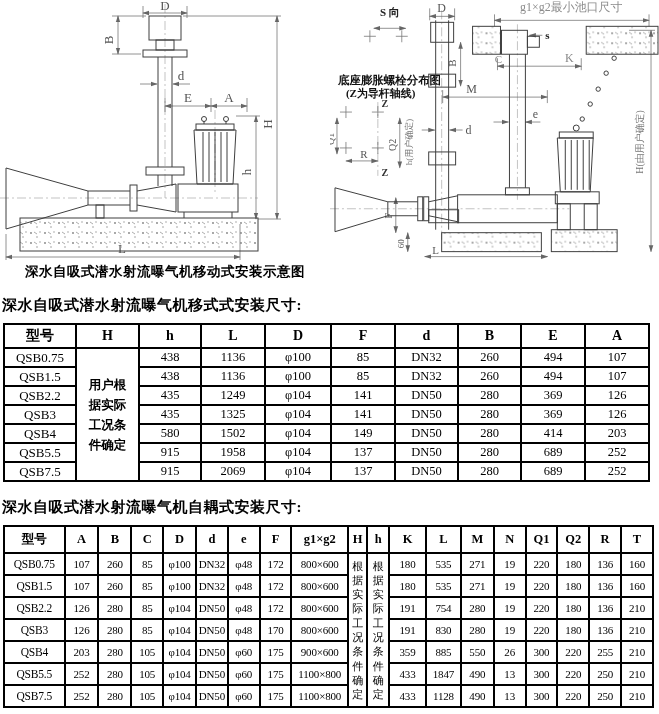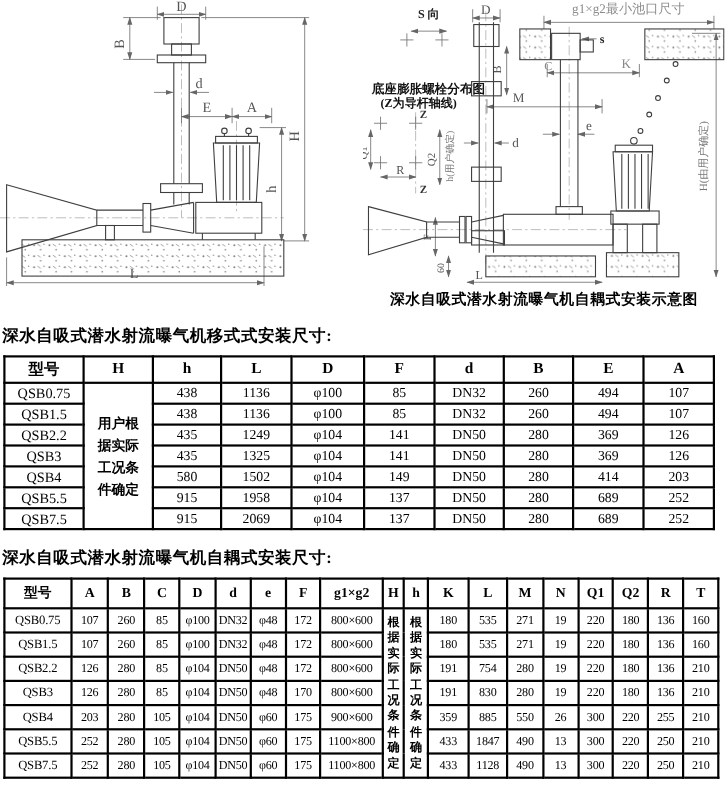--- a/index.html
+++ b/index.html
@@ -35,21 +35,21 @@
   .t1 td:first-child{font-size:13px;}
   .t2{width:651px;}
   .t2 th{height:25px;font-size:12.5px;font-weight:bold;}
   .t2 td{height:20px;font-size:11px;letter-spacing:-0.2px;}
   .t2 td:first-child{font-size:11.5px;}
   .merge-cell{
     font-size:13px;font-weight:bold;line-height:1.6;
     padding:15px 7px !important;word-break:break-all;
   }
   .vert-cell{
-    font-size:11px;font-weight:bold;line-height:1.3;
+    font-size:11px;font-weight:normal;line-height:1.3;
     padding:0 1px !important;word-break:break-all;letter-spacing:0;
   }
   .g1g2-cell{font-size:10px;}
 </style>
 </head>
 <body>
 
 <div class="diagrams">
 
   <div class="diagram left">
@@ -117,20 +117,21 @@
         <rect x="178" y="184" width="60" height="28"></rect>
         <path d="M184 212 V218 M232 212 V218"></path>
         <path d="M6 168 L88 191 V205 L6 229 Z"></path>
         <path d="M88 191 H130 M88 205 H130"></path>
         <rect x="130" y="185" width="7" height="26"></rect>
         <path d="M137 191 L176 184 M137 205 L176 212 M176 184 V212"></path>
         <rect x="96" y="205" width="8" height="13"></rect>
       </g>
       <rect x="20" y="218" width="238" height="33" fill="url(#gndL)" stroke="#3f3f3f" stroke-width="1"></rect>
     </svg>
+    <div class="caption">深水自吸式潜水射流曝气机移动式安装示意图</div>
   </div>
 
   <div class="diagram right">
     <svg width="329" height="262" viewBox="0 0 330 262">
       <defs>
         <marker id="arR" viewBox="0 0 10 10" refX="9" refY="5" markerWidth="9" markerHeight="9" orient="auto-start-reverse">
           <path d="M0 1.8 L10 5 L0 8.2 Z" fill="#666"></path>
         </marker>
         <pattern id="gndR" width="14" height="10" patternUnits="userSpaceOnUse">
           <circle cx="3" cy="3" r="0.9" fill="#808080"></circle>
@@ -231,21 +232,20 @@
         <path d="M58 202 H88 M58 216 H88"></path>
         <rect x="88" y="197" width="5" height="24"></rect>
         <rect x="94" y="197" width="5" height="24"></rect>
         <path d="M99 202 L128 196 M99 216 L128 222"></path>
         <rect x="128" y="195" width="100" height="28"></rect>
         <rect x="99" y="210" width="30" height="13"></rect>
       </g>
       <rect x="112" y="233" width="100" height="19" fill="url(#gndR)" stroke="#3f3f3f" stroke-width="1"></rect>
       <rect x="222" y="230" width="66" height="22" fill="url(#gndR)" stroke="#3f3f3f" stroke-width="1"></rect>
     </svg>
-    <div class="caption">深水自吸式潜水射流曝气机自耦式安装示意图</div>
   </div>
 </div>
 
 <div class="section-title">深水自吸式潜水射流曝气机移式式安装尺寸:</div>
 <table class="t1">
   <colgroup>
     <col style="width:72px">
       <col style="width:63px">
       <col style="width:62px">
     <col style="width:64px">

